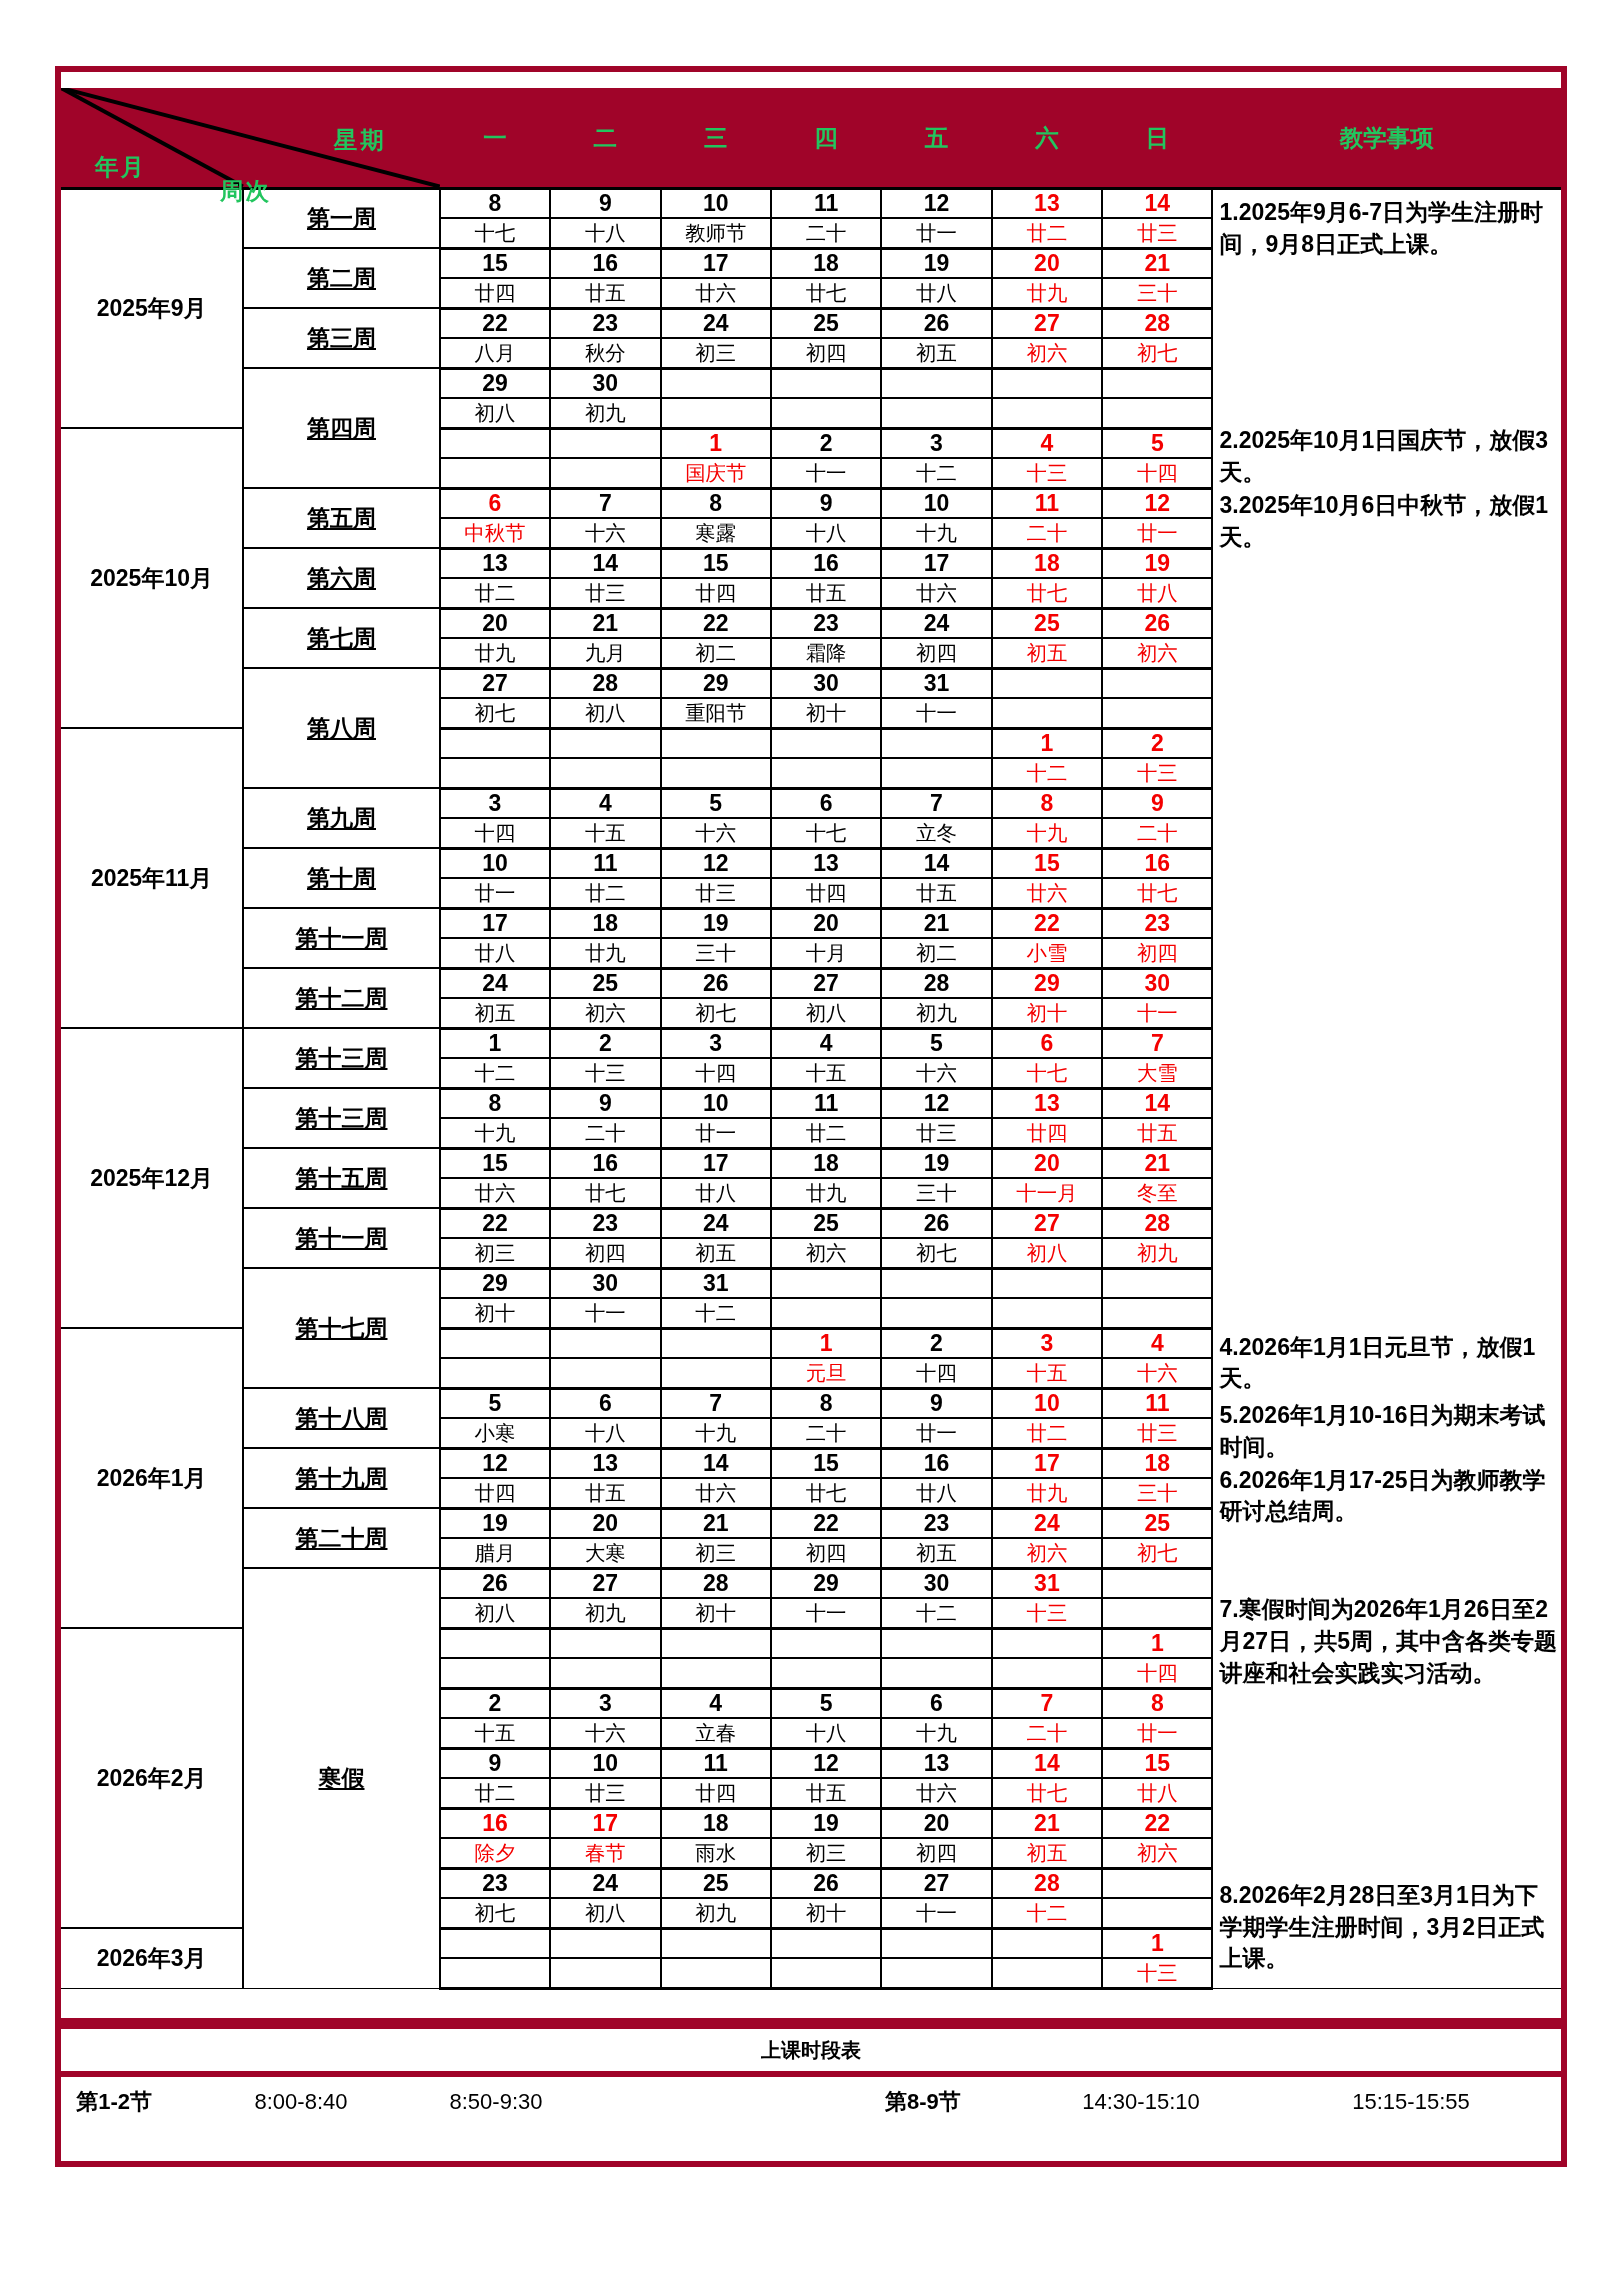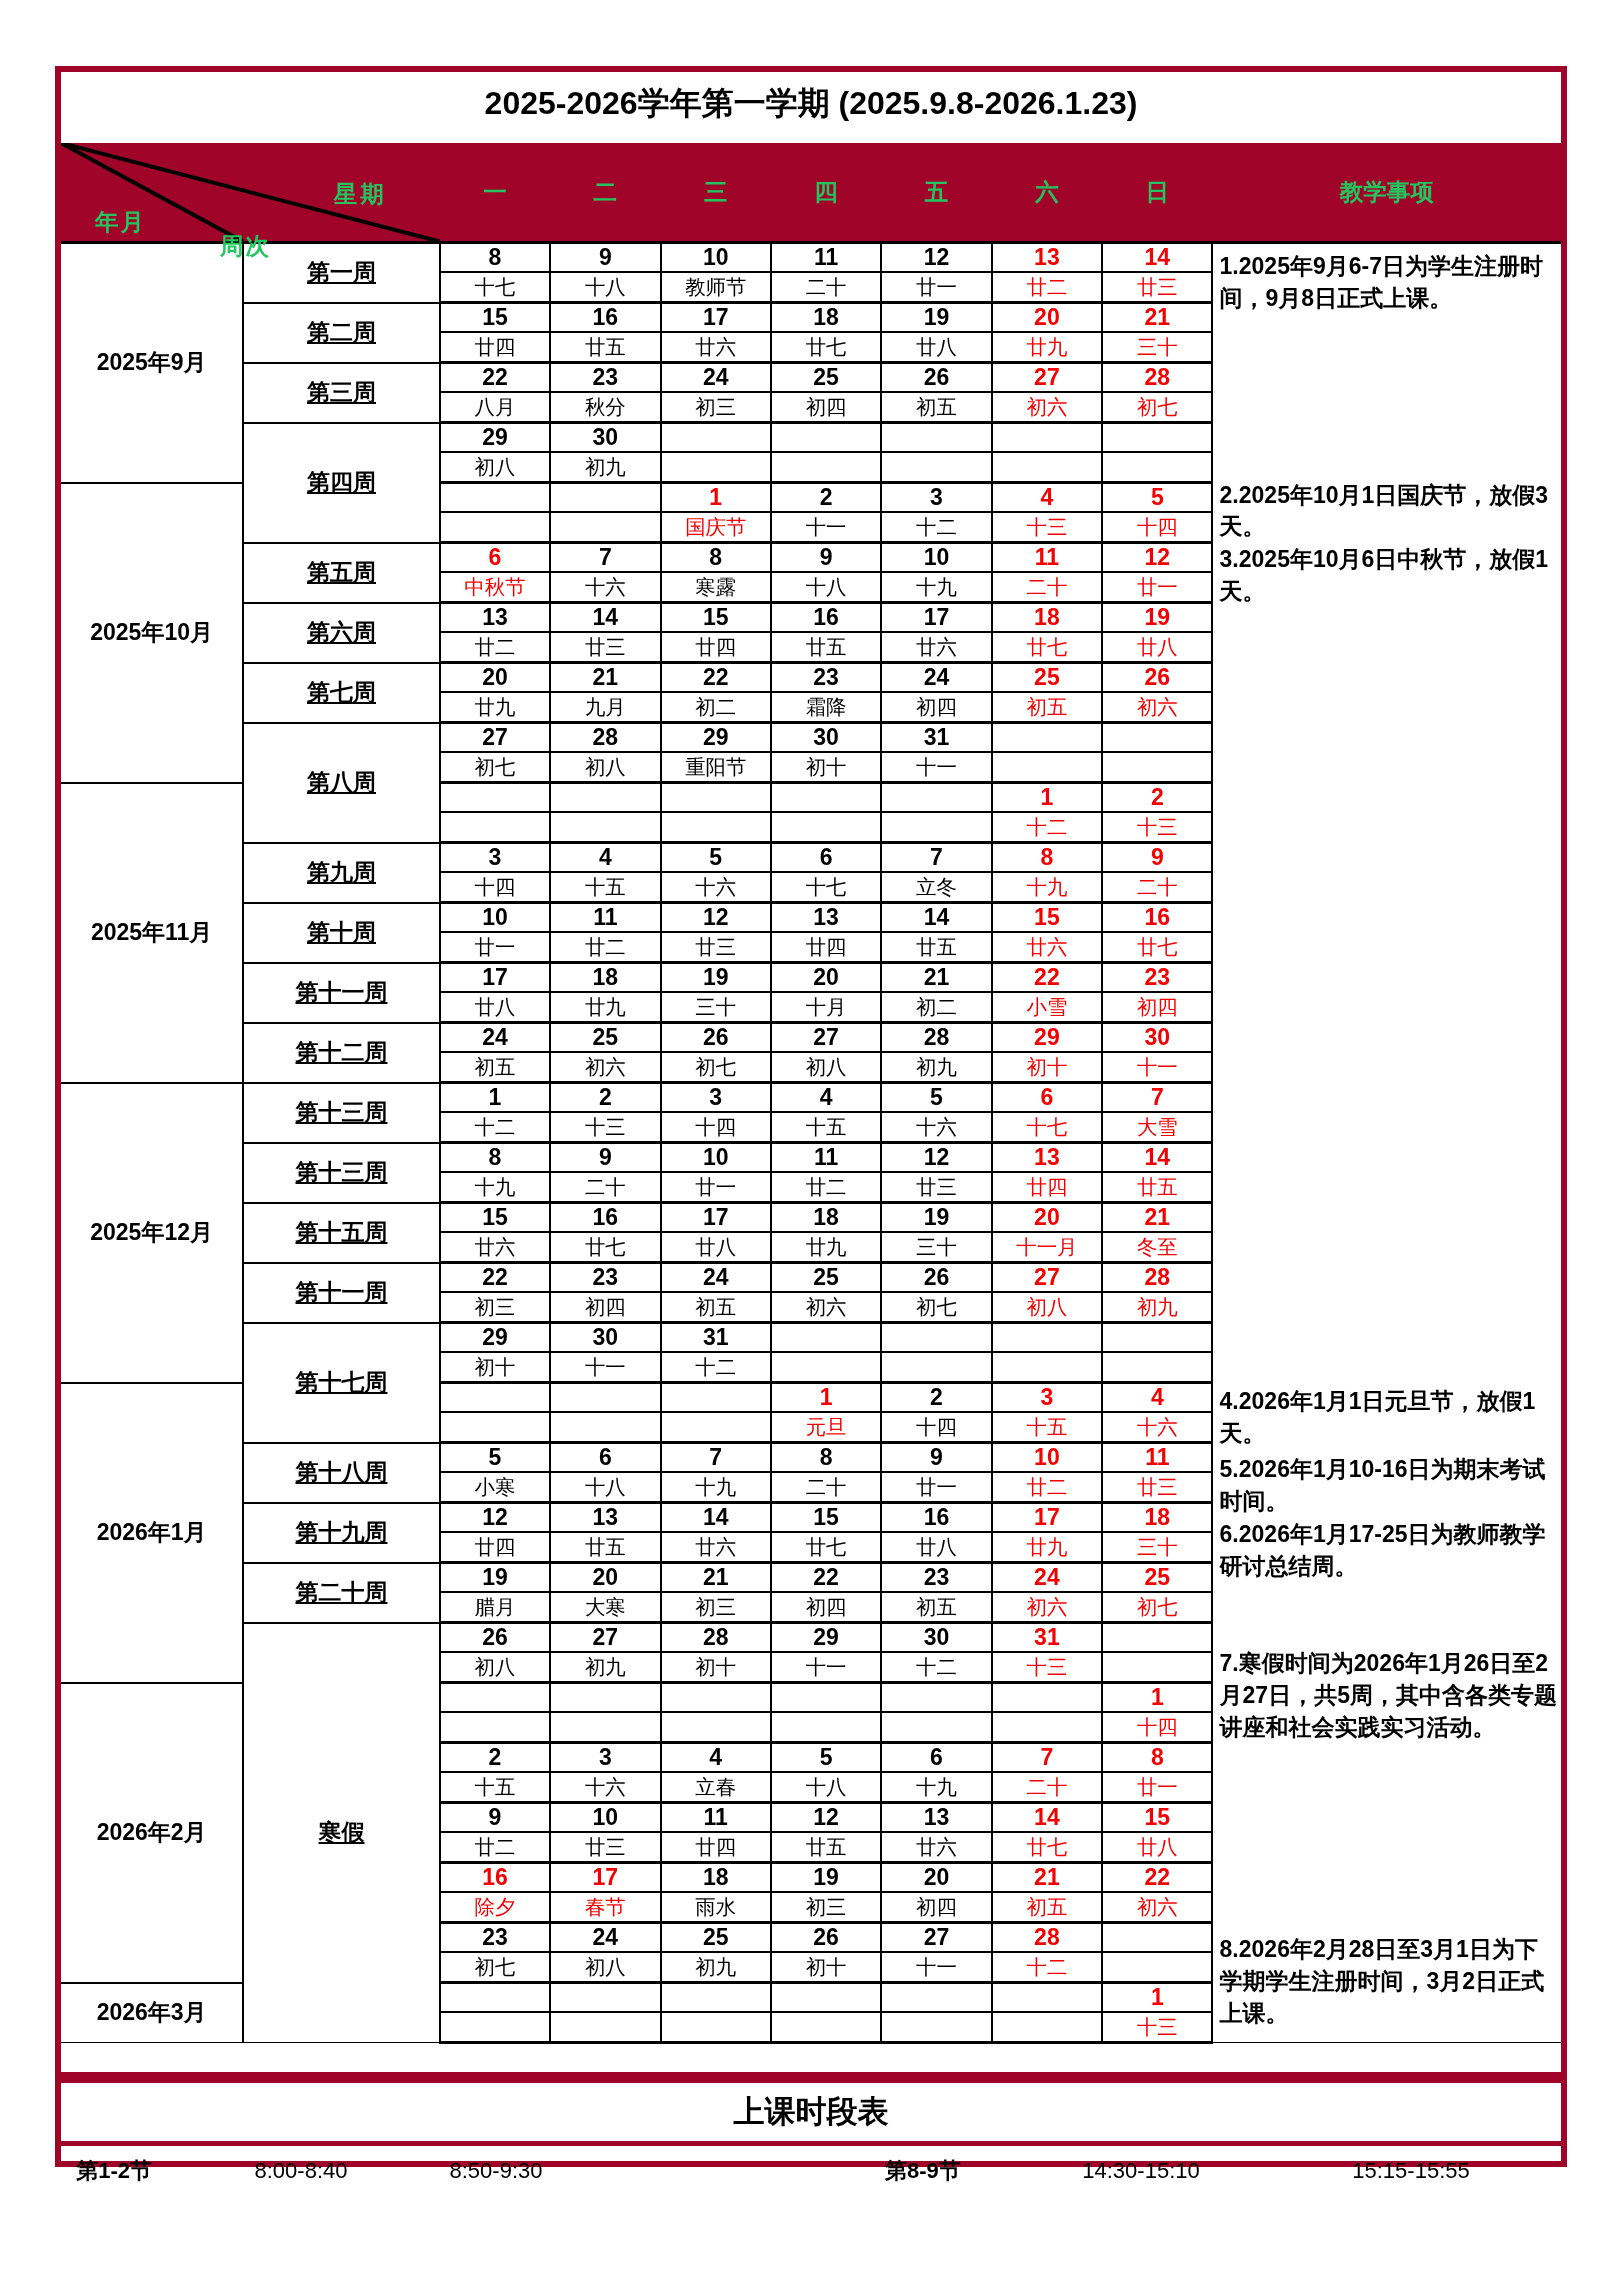--- a/index.html
+++ b/index.html
@@ -41,37 +41,36 @@
   tr.rl td{height:28px;font-size:20.4px;font-weight:normal;border-bottom-width:3.6px;}
   td.red{color:var(--red);}
   td.month{font-size:25.6px;font-weight:bold;border-left:0;}
   td.week{font-size:23.5px;font-weight:bold;text-decoration:underline;}
   td.notes{
     border-right:0;position:relative;text-align:left;vertical-align:top;
     font-size:22px;font-weight:normal;
   }
   .note{position:absolute;left:6.1px;right:3.1px;line-height:1.38;}
   .divider1{height:11.2px;background:var(--crimson);margin-top:28px;}
-  .sched-title{text-align:center;font-size:31px;font-weight:bold;margin:8.2px 0 7.2px;}
+  .sched-title{text-align:center;font-size:20px;font-weight:bold;margin:8.2px 0 7.2px;}
   .divider2{height:5.1px;background:var(--crimson);}
   .sched{
     display:grid;grid-template-columns:10% 12% 14% 16% 12% 16% 20%;
     grid-auto-rows:30px;padding-top:10.2px;font-size:22px;
   }
   .sched .cell{display:flex;align-items:center;justify-content:center;}
   .sched .lbl{justify-content:flex-start;font-weight:bold;padding-left:15.3px;}
   .sched .lbl2{padding-left:44px;}
 </style>
 </head>
 <body>
 
 <div class="frame">
 
   <div class="title-block">
-    <div class="subtitle">2025-2026学年第一学期 (2025.9.8-2026.1.23)</div>
   </div>
 
   <table class="calendar">
     <colgroup>
       <col style="width:12.15%">
       <col style="width:13.10%">
       <col style="width:7.36%">
         <col style="width:7.36%">
         <col style="width:7.36%">
       <col style="width:7.36%">

